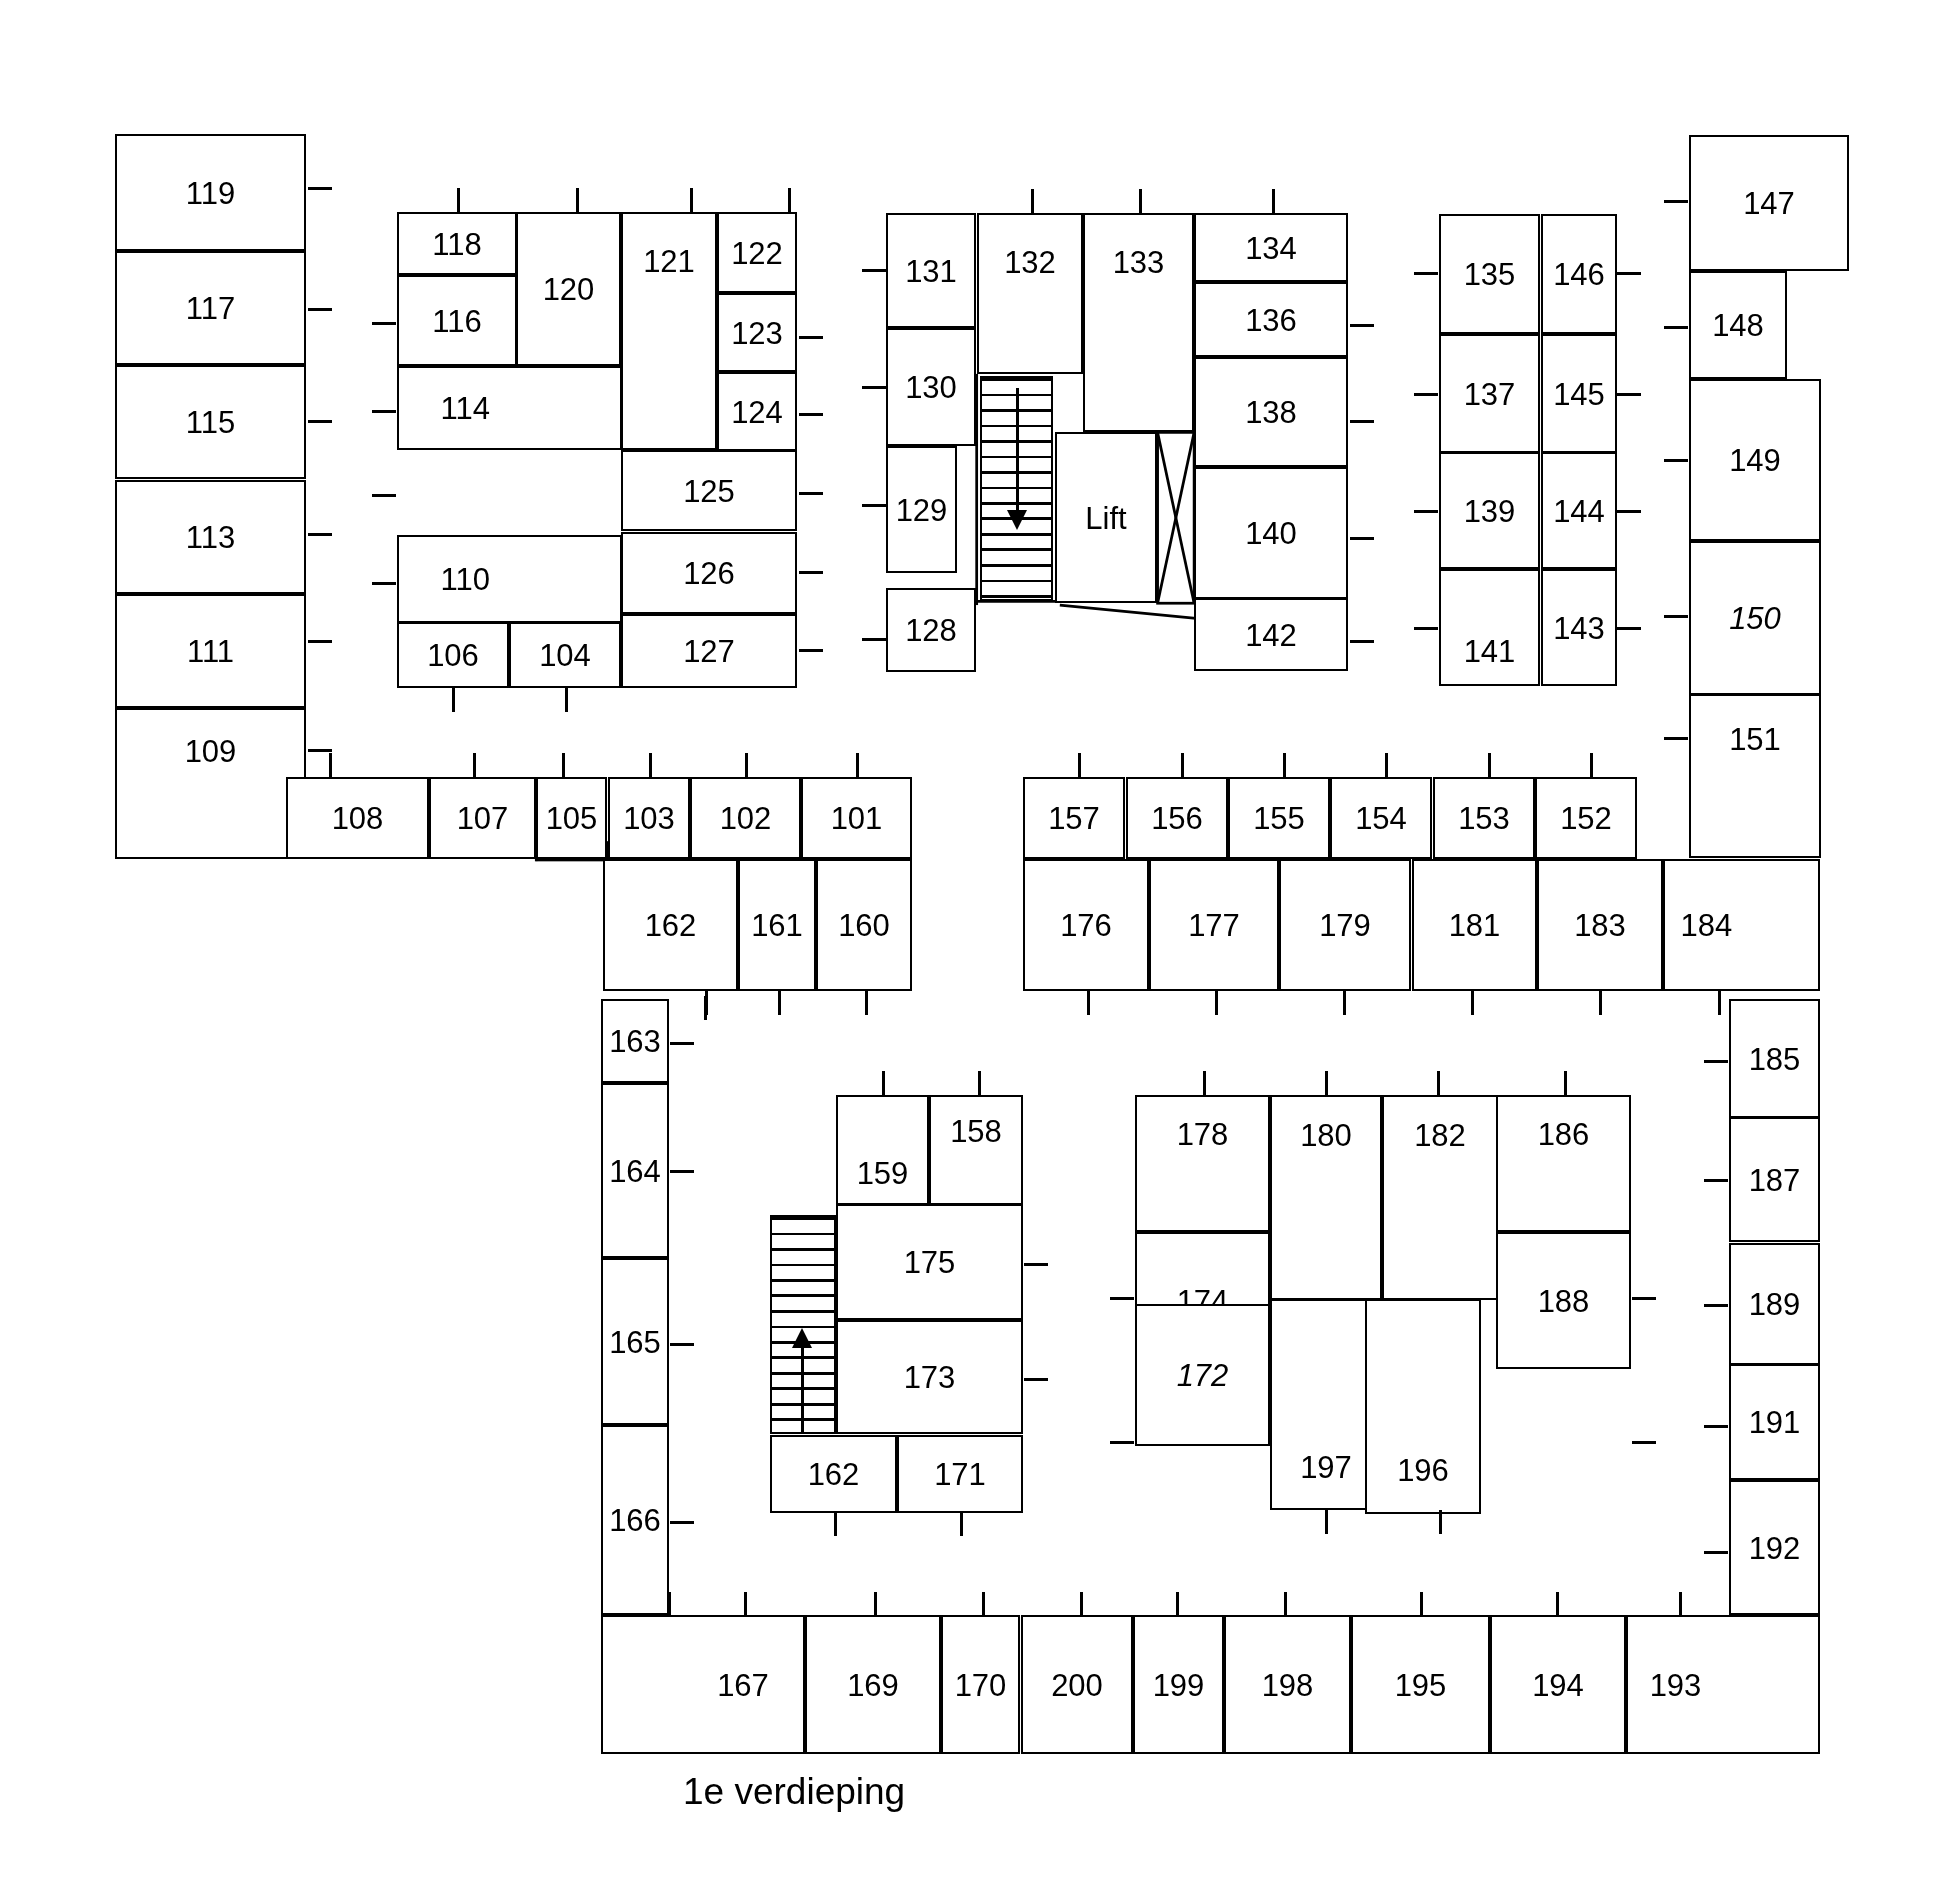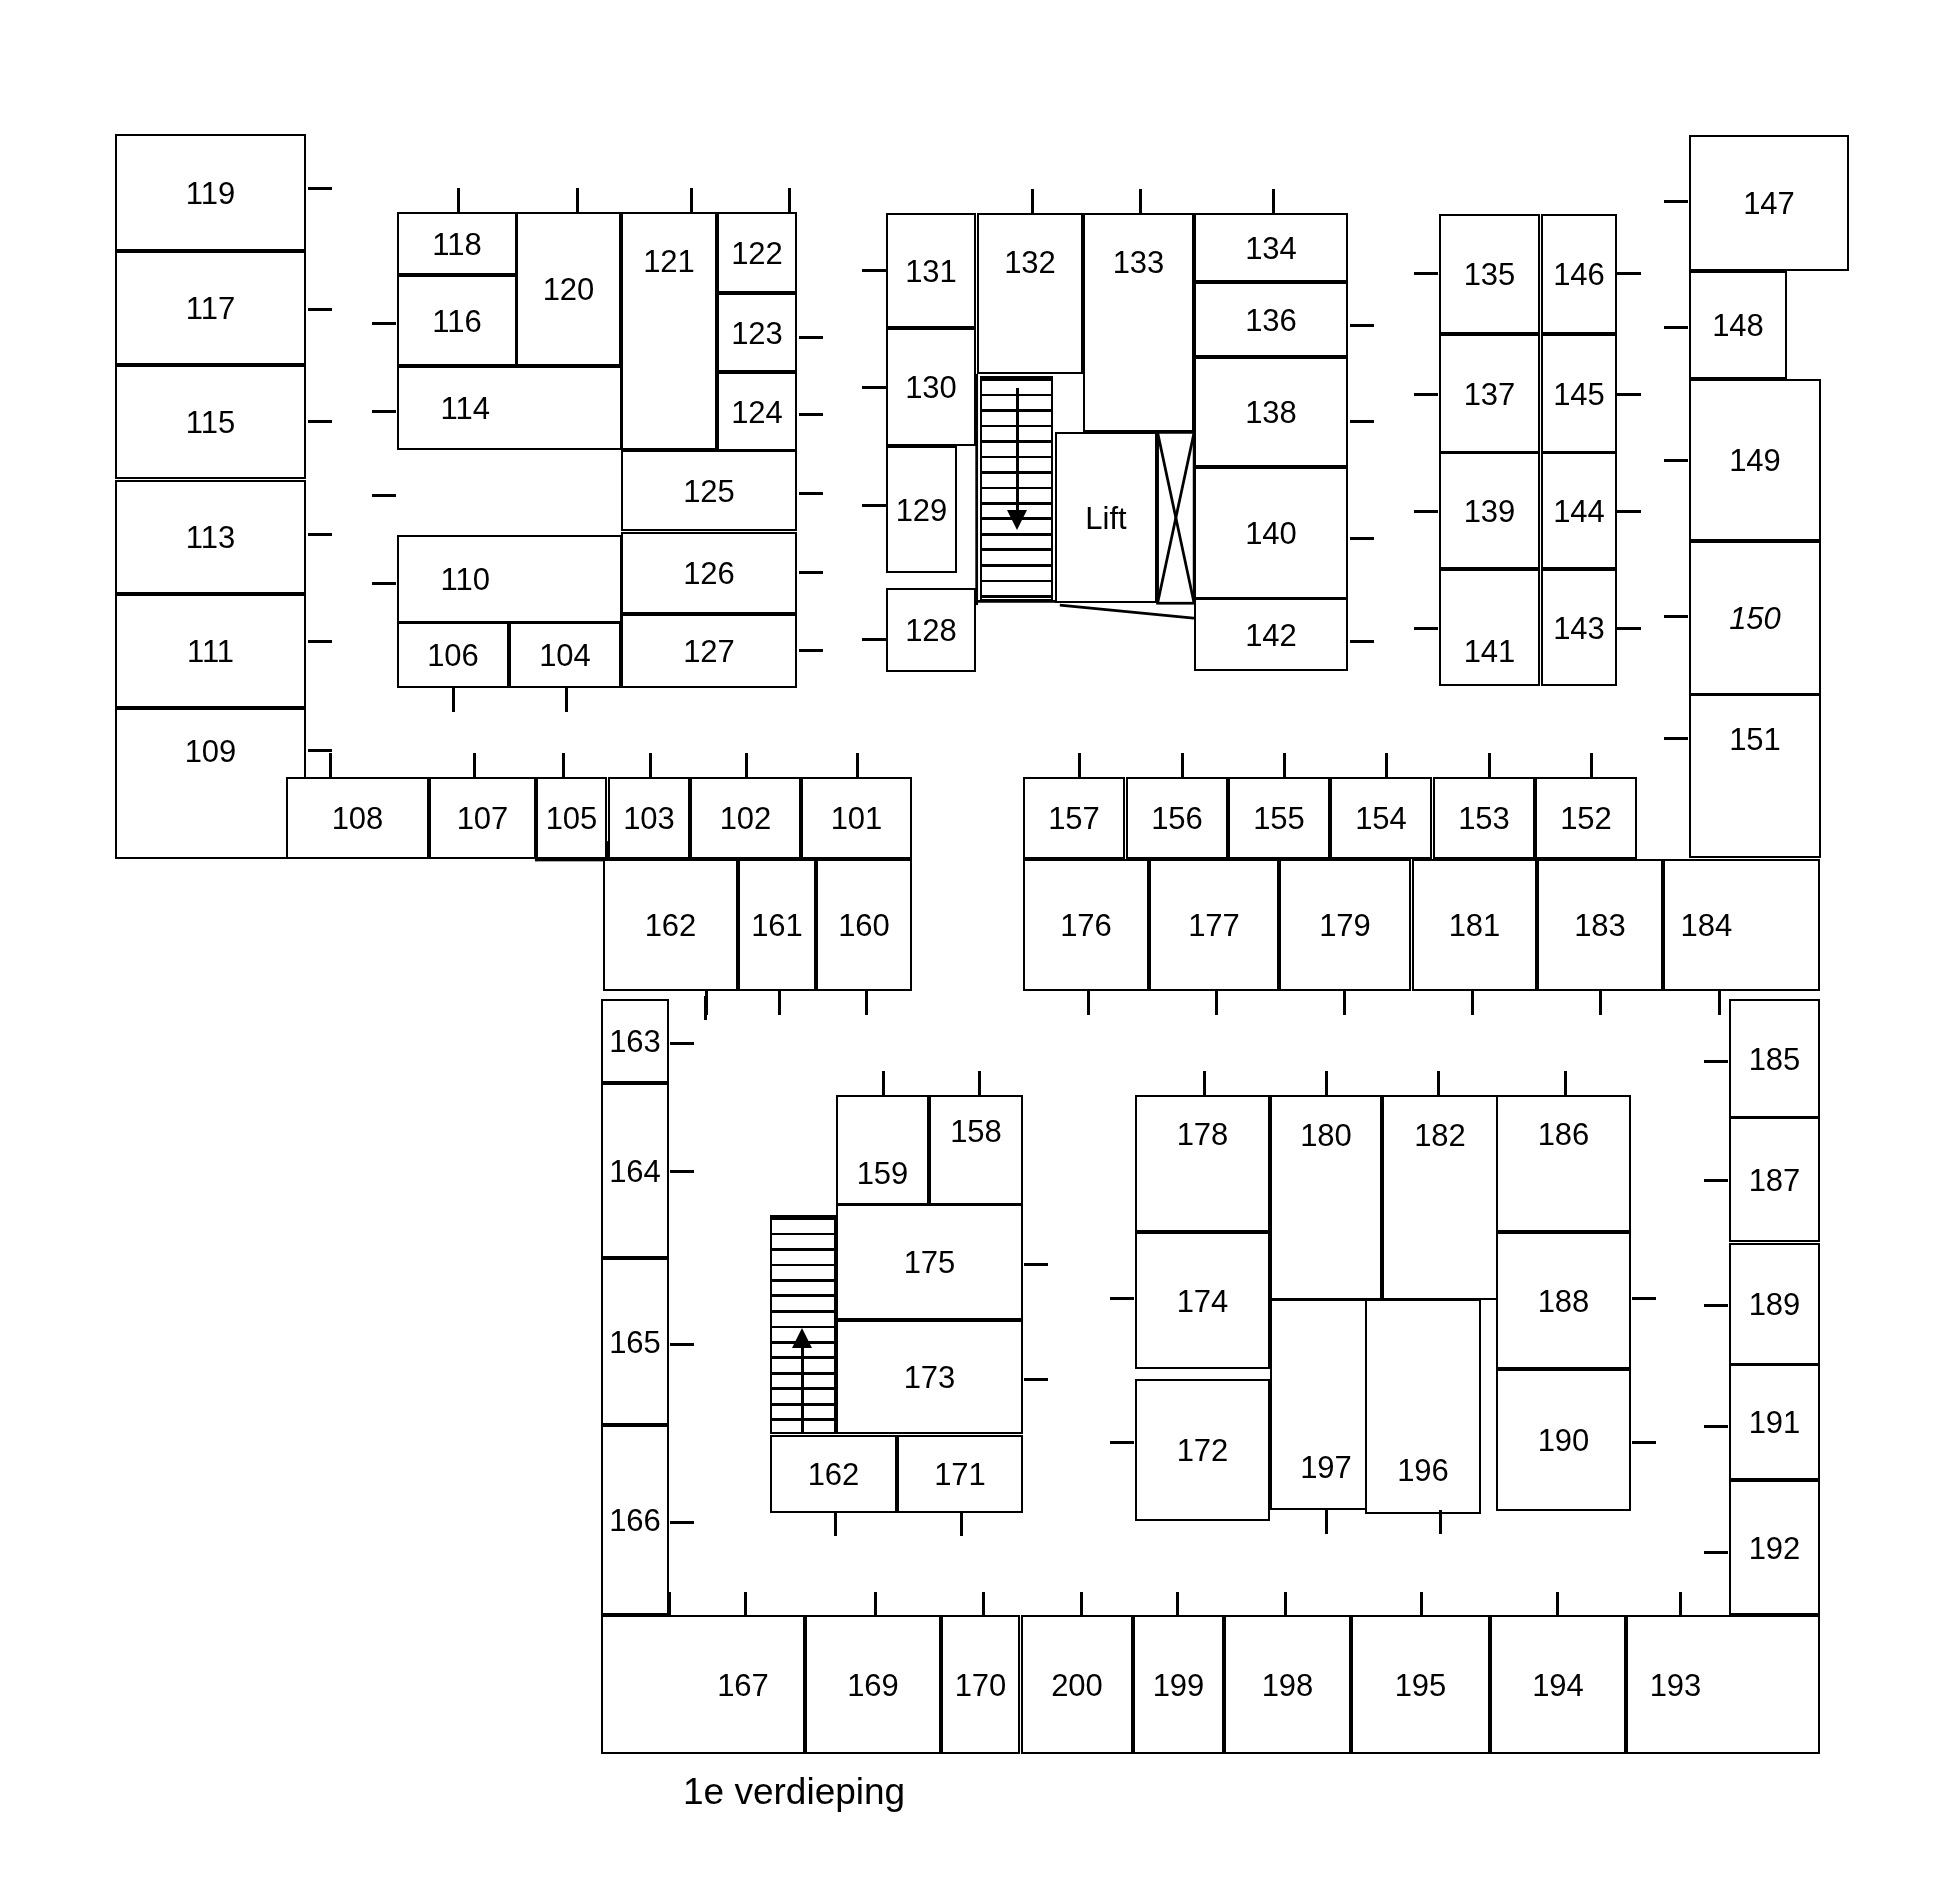--- a/index.html
+++ b/index.html
@@ -307,31 +307,28 @@
     </div>
     <div class="room" style="left: 1496px; top: 1095px; width: 135px; height: 137px;">
       <span class="room-label" style="left: 50%; top: 28%;">186</span>
     </div>
     <div class="room" style="left: 1135px; top: 1232px; width: 135px; height: 137px;">
       <span class="room-label" style="left: 50%; top: 50%;">174</span>
     </div>
     <div class="room" style="left: 1496px; top: 1232px; width: 135px; height: 137px;">
       <span class="room-label" style="left: 50%; top: 50%;">188</span>
     </div>
-    <div class="room" style="left: 1135px; top: 1379px; width: 135px; height: 142px;">
+    <div class="room" style="left: 1135px; top: 1304px; width: 135px; height: 142px; font-style: italic;">
       <span class="room-label" style="left: 50%; top: 50%;">172</span>
     </div>
     <div class="room" style="left: 1270px; top: 1299px; width: 112px; height: 211px;">
       <span class="room-label" style="left: 50%; top: 80%;">197</span>
     </div>
     <div class="room" style="left: 1365px; top: 1299px; width: 116px; height: 215px;">
       <span class="room-label" style="left: 50%; top: 80%;">196</span>
-    </div>
-    <div class="room" style="left: 1496px; top: 1369px; width: 135px; height: 142px;">
-      <span class="room-label" style="left: 50%; top: 50%;">190</span>
     </div>
     <div class="room" style="left: 601px; top: 1615px; width: 204px; height: 139px;">
       <span class="room-label" style="left: 70%; top: 50%;">167</span>
     </div>
     <div class="room" style="left: 805px; top: 1615px; width: 136px; height: 139px;">
       <span class="room-label" style="left: 50%; top: 50%;">169</span>
     </div>
     <div class="room" style="left: 941px; top: 1615px; width: 79px; height: 139px;">
       <span class="room-label" style="left: 50%; top: 50%;">170</span>
     </div>

